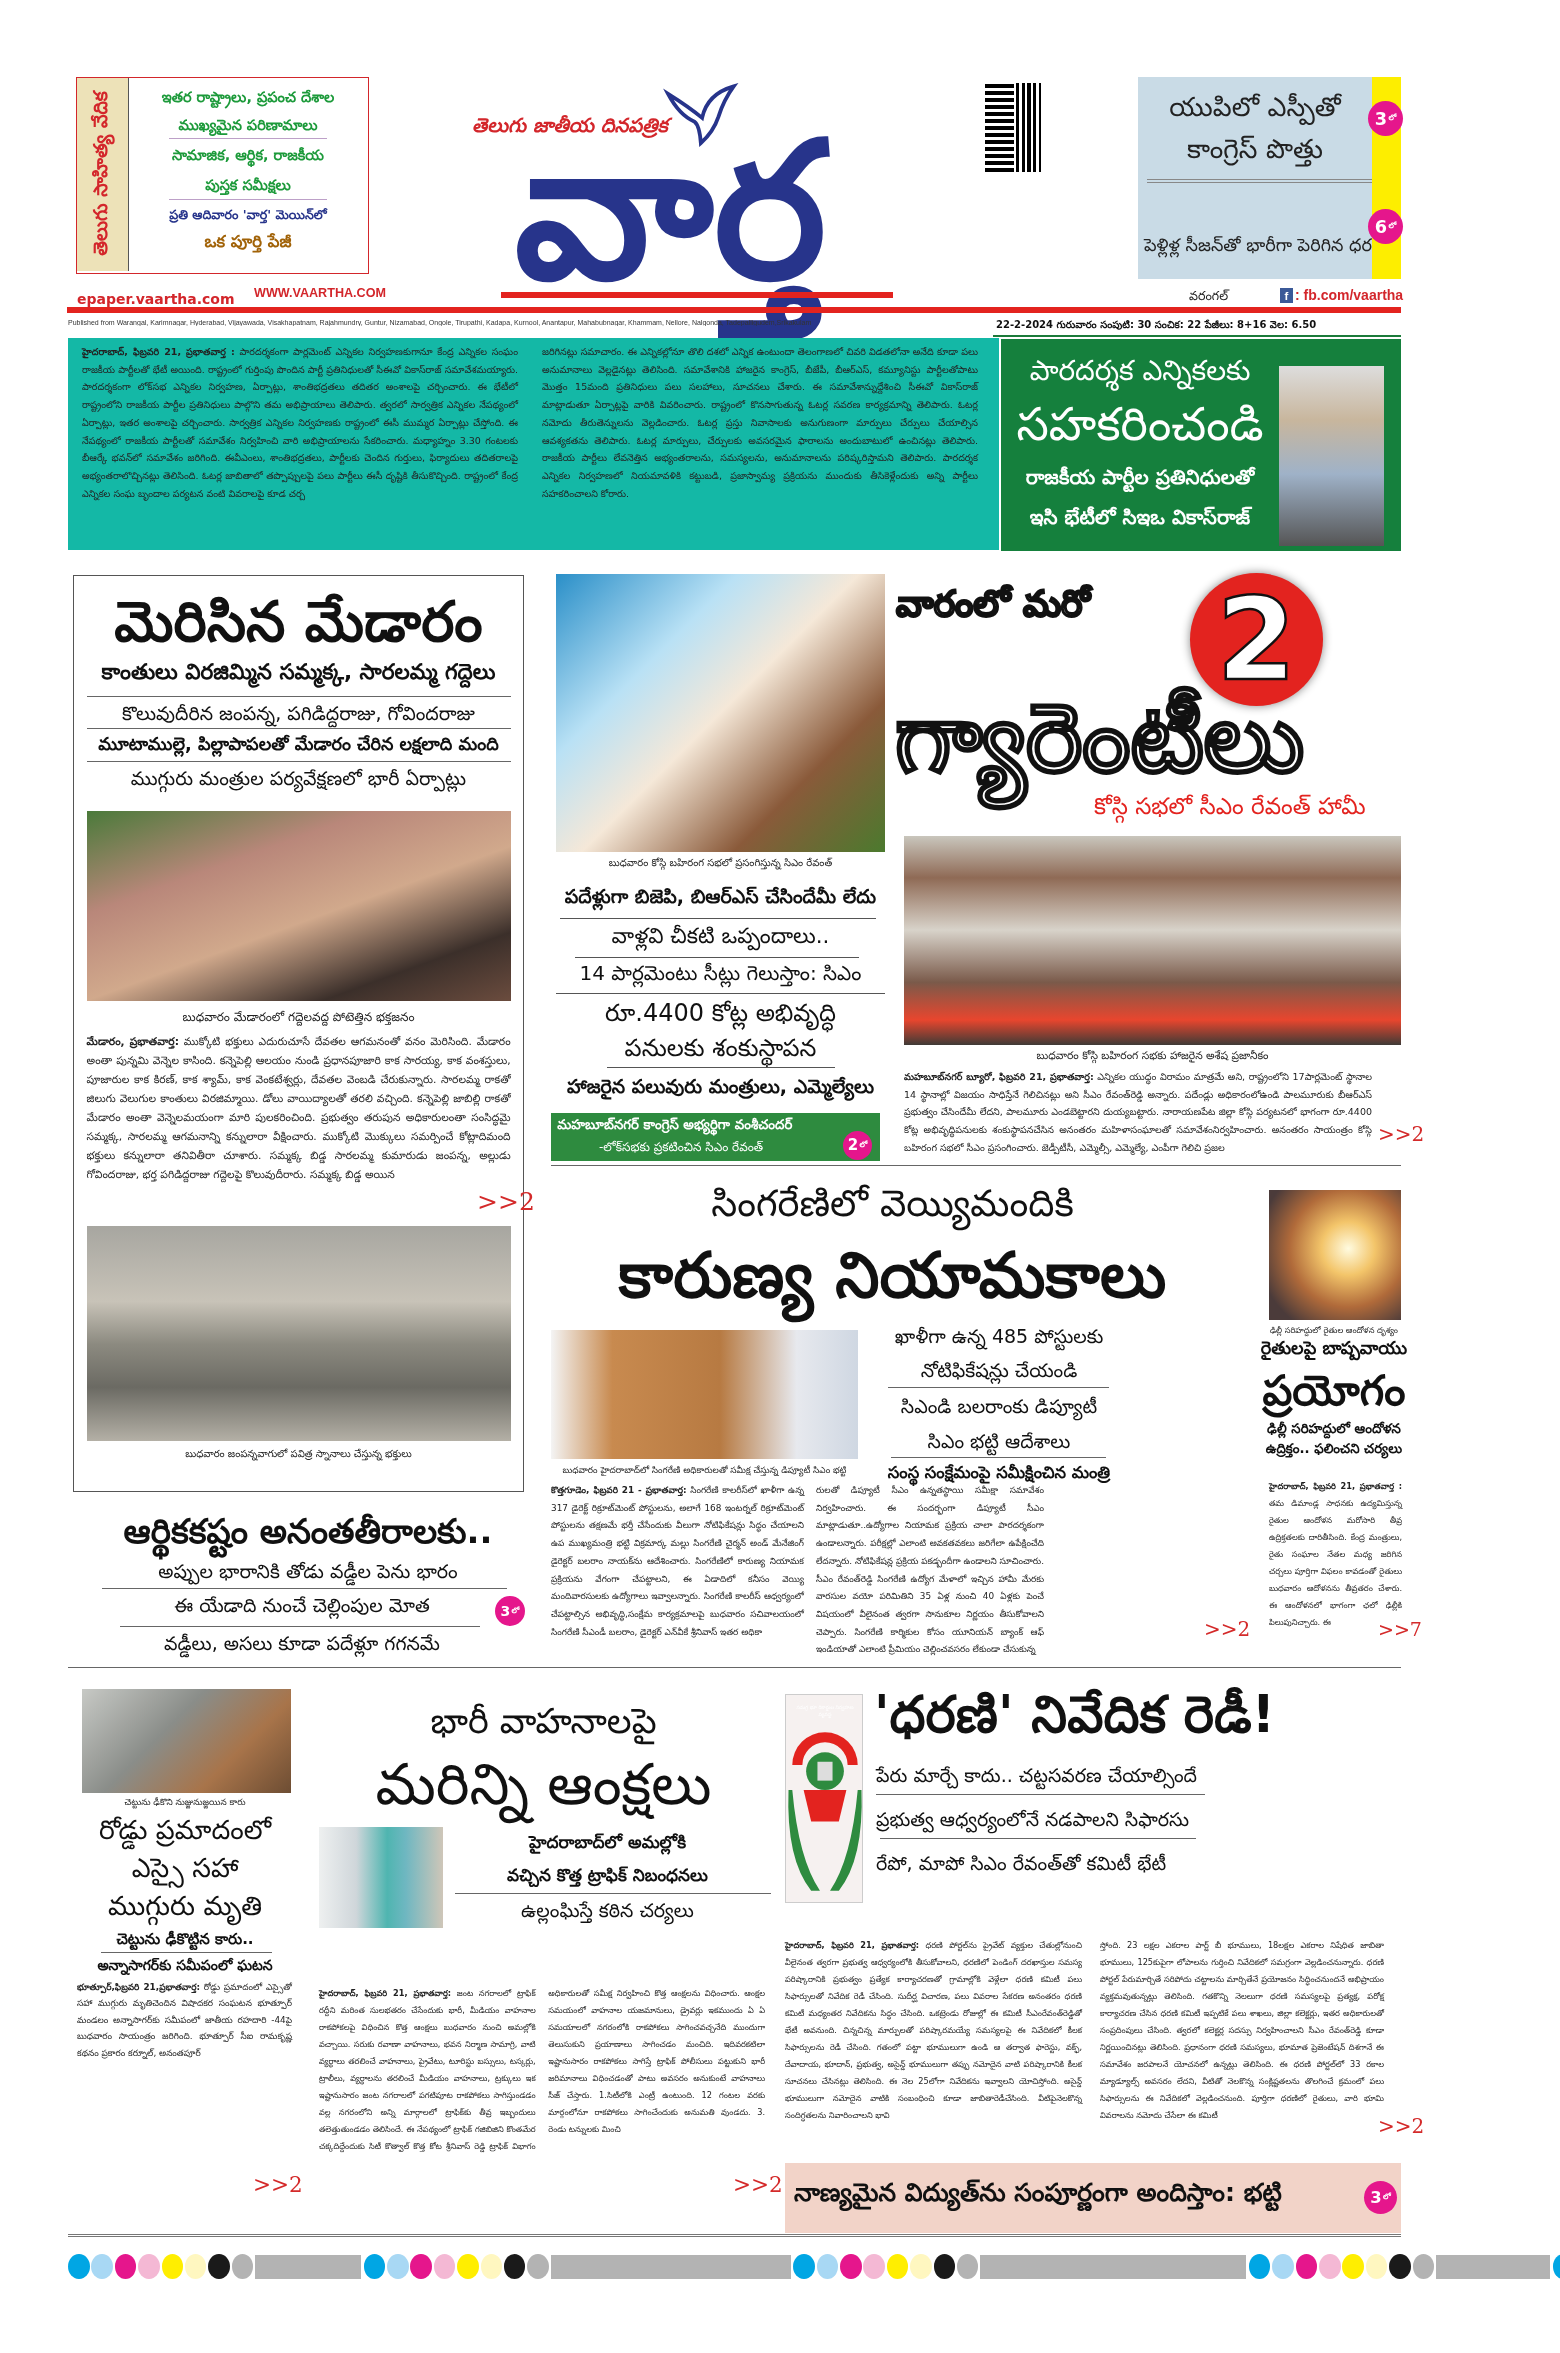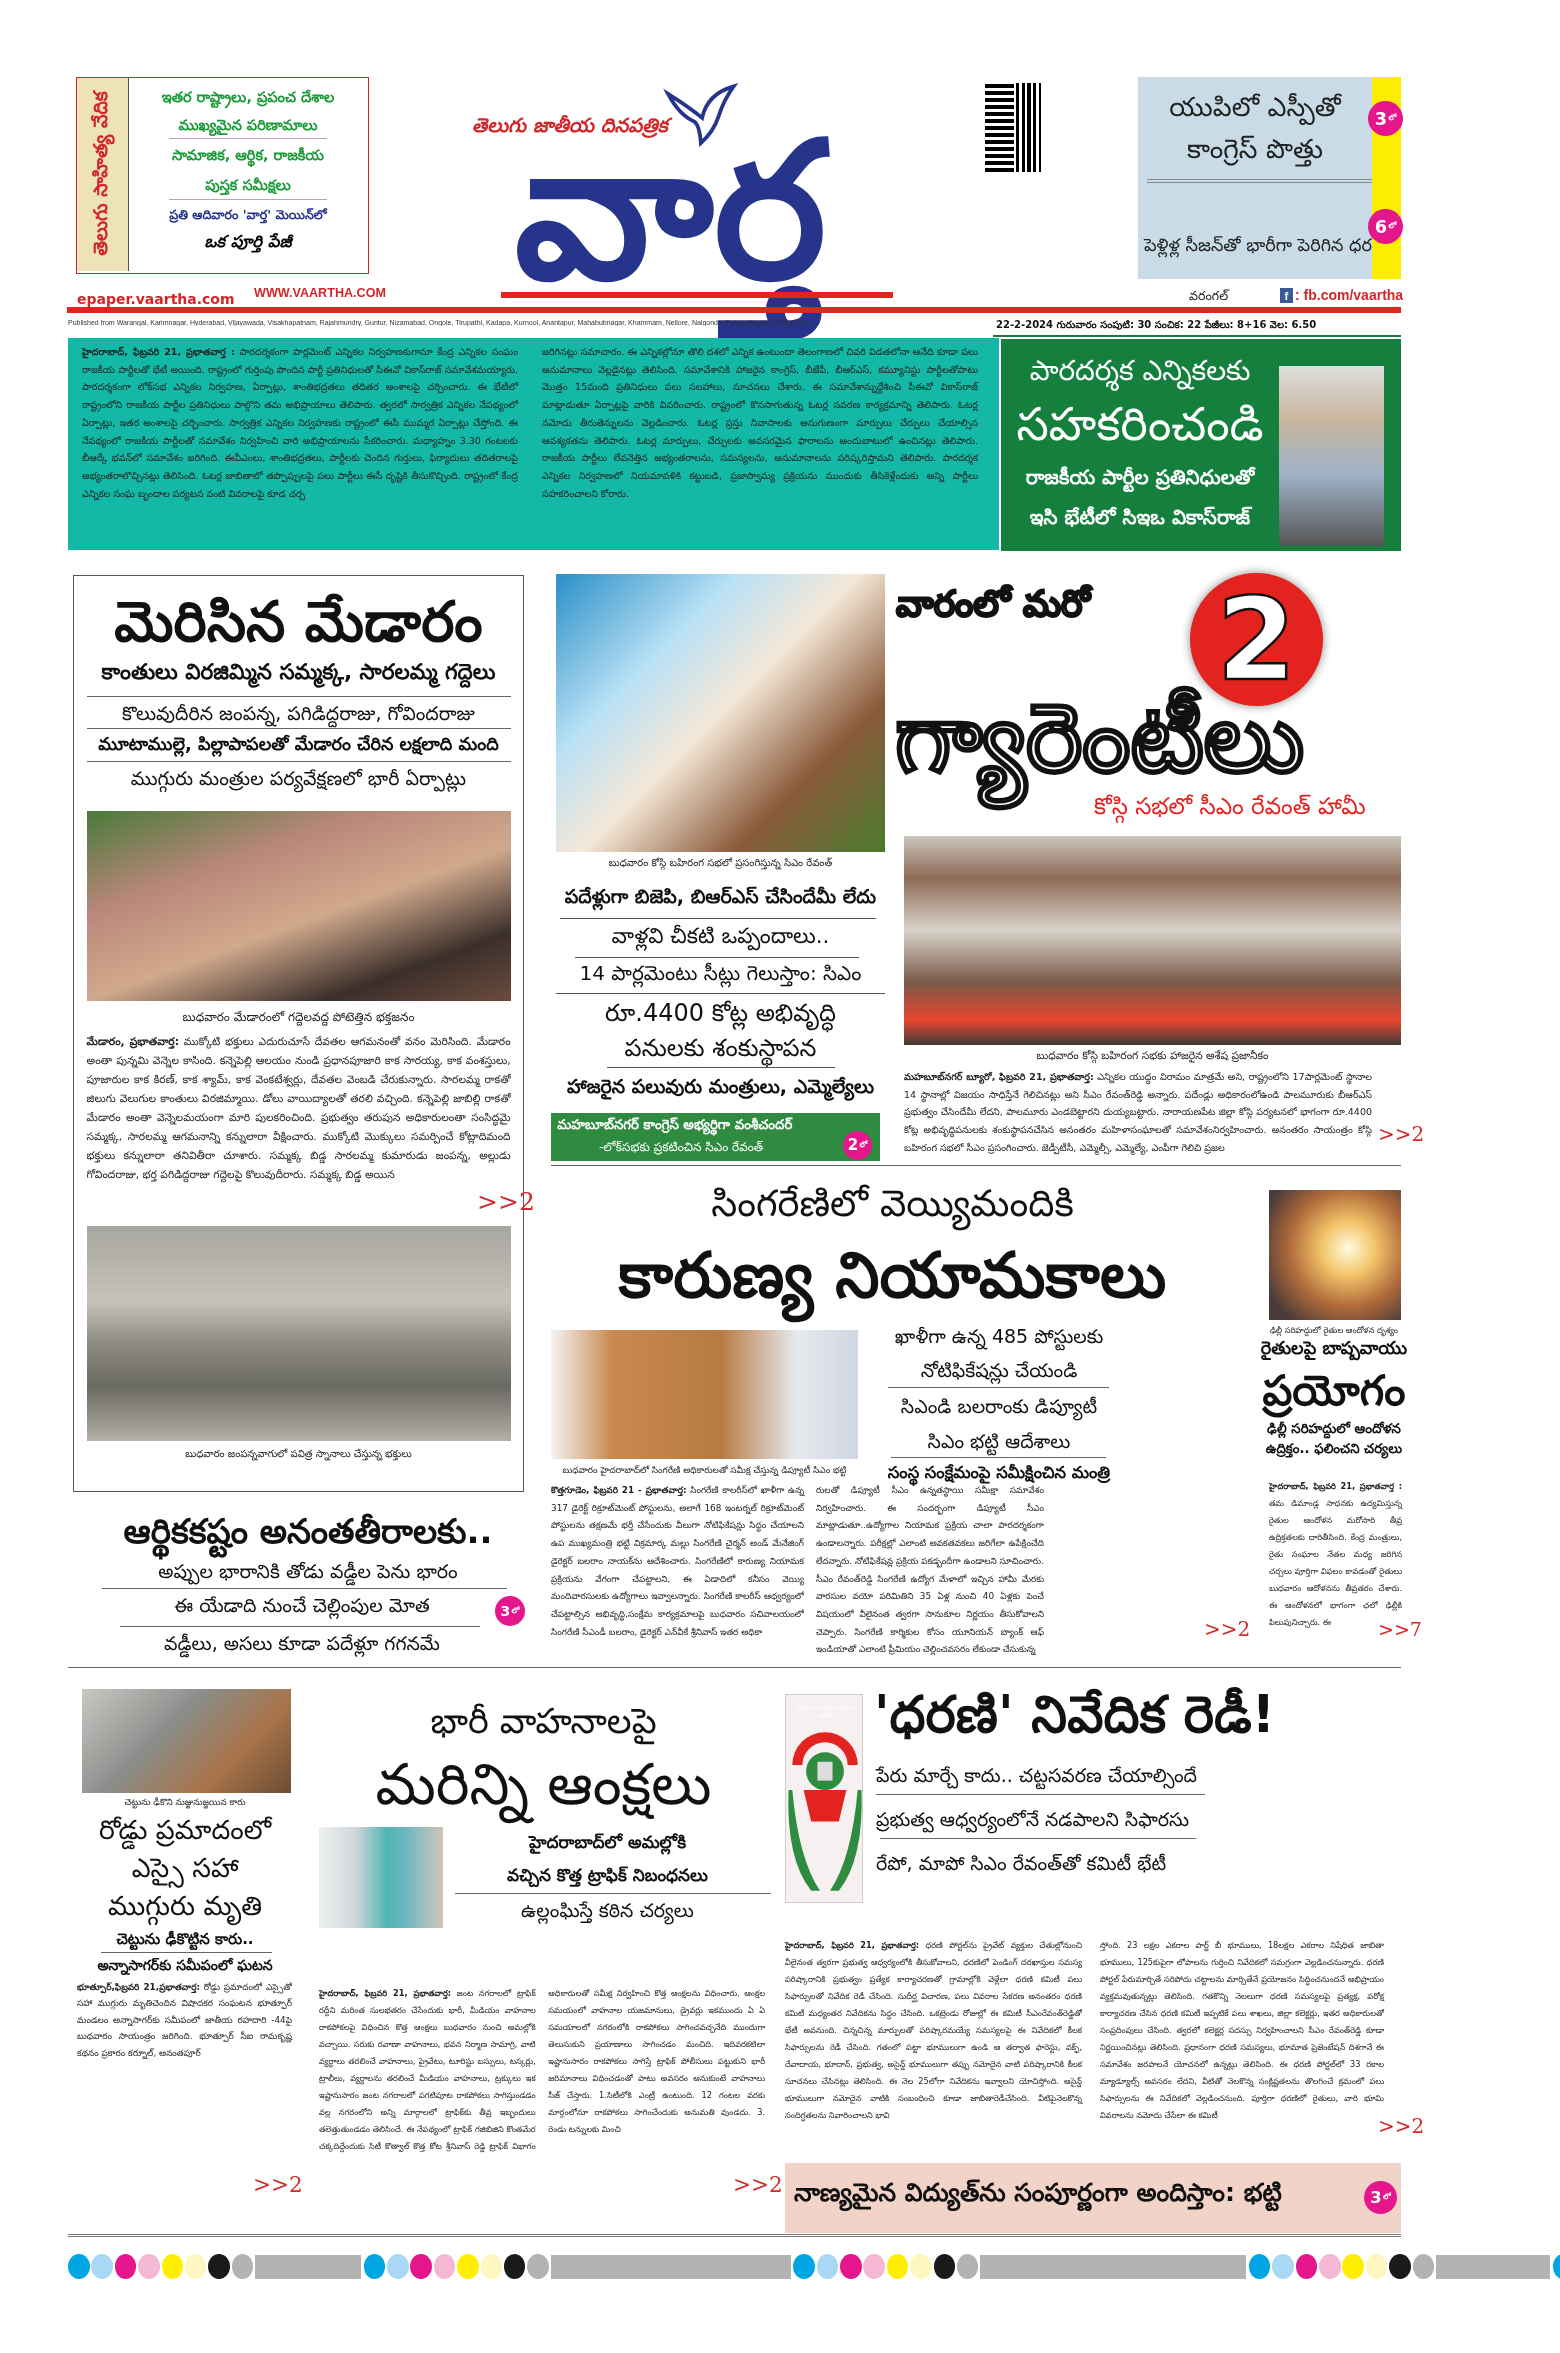--- a/index.html
+++ b/index.html
@@ -27,21 +27,21 @@
   <div class="abs" style="left:76px;top:77px;width:293px;height:197px;border:1.9px solid #d3262b;background:#fff;">
     <div class="abs" style="left:0;top:0;width:52px;height:193px;background:#ede2b8;border-right:1.9px solid #555;overflow:hidden;">
       <div style="position:absolute;left:-70px;top:82px;width:190px;transform:rotate(-90deg);font-size:19px;font-weight:bold;color:#d3262b;text-align:center;">తెలుగు సాహిత్య వేదిక</div>
     </div>
     <div class="abs center" style="left:54px;top:3.8px;width:234px;">
       <div style="font-size:14.5px;color:#1c9a3a;font-weight:bold;line-height:30px;">ఇతర రాష్ట్రాలు, ప్రపంచ దేశాల</div>
       <div style="font-size:14.5px;color:#1c9a3a;font-weight:bold;line-height:26.6px;border-bottom:1.9px solid #bda0c8;margin:0 38px;">ముఖ్యమైన పరిణామాలు</div>
       <div style="font-size:14.5px;color:#1c9a3a;font-weight:bold;line-height:33px;">సామాజిక, ఆర్థిక, రాజకీయ</div>
       <div style="font-size:14.5px;color:#1c9a3a;font-weight:bold;line-height:26.6px;border-bottom:1.9px solid #bda0c8;margin:0 38px;">పుస్తక సమీక్షలు</div>
       <div style="font-size:12.6px;color:#27348b;font-weight:bold;line-height:29px;">ప్రతి ఆదివారం 'వార్త' మెయిన్‌లో</div>
-      <div style="font-size:16.4px;color:#000000;font-weight:bold;font-style:italic;line-height:25px;">ఒక పూర్తి పేజీ</div>
+      <div style="font-size:16.4px;color:#a16207;font-weight:bold;line-height:25px;">ఒక పూర్తి పేజీ</div>
     </div>
   </div>
   <div class="abs" style="left:77px;top:283px;font-size:14px;color:#d3262b;font-weight:bold;margin-top:8px;">epaper.vaartha.com</div>
   <div class="abs" style="left:254px;top:286px;font-size:12.6px;color:#d3262b;font-weight:bold;font-family:'Liberation Sans',sans-serif;">WWW.VAARTHA.COM</div>
 
   <div class="abs" style="left:472px;top:114px;font-size:19.6px;color:#d3262b;font-style:italic;font-weight:bold;">తెలుగు జాతీయ దినపత్రిక</div>
   <div class="abs" style="left:663px;top:81px;width:82px;height:70px;">
     <svg width="82" height="70" viewBox="0 0 130 110">
         <path d="M8 20 Q40 40 62 58 Q70 20 112 8 Q96 30 88 56 Q80 80 60 98 Q58 70 50 64 Q26 54 8 20 Z" fill="none" stroke="#27348b" stroke-width="6"></path>
       </svg>

